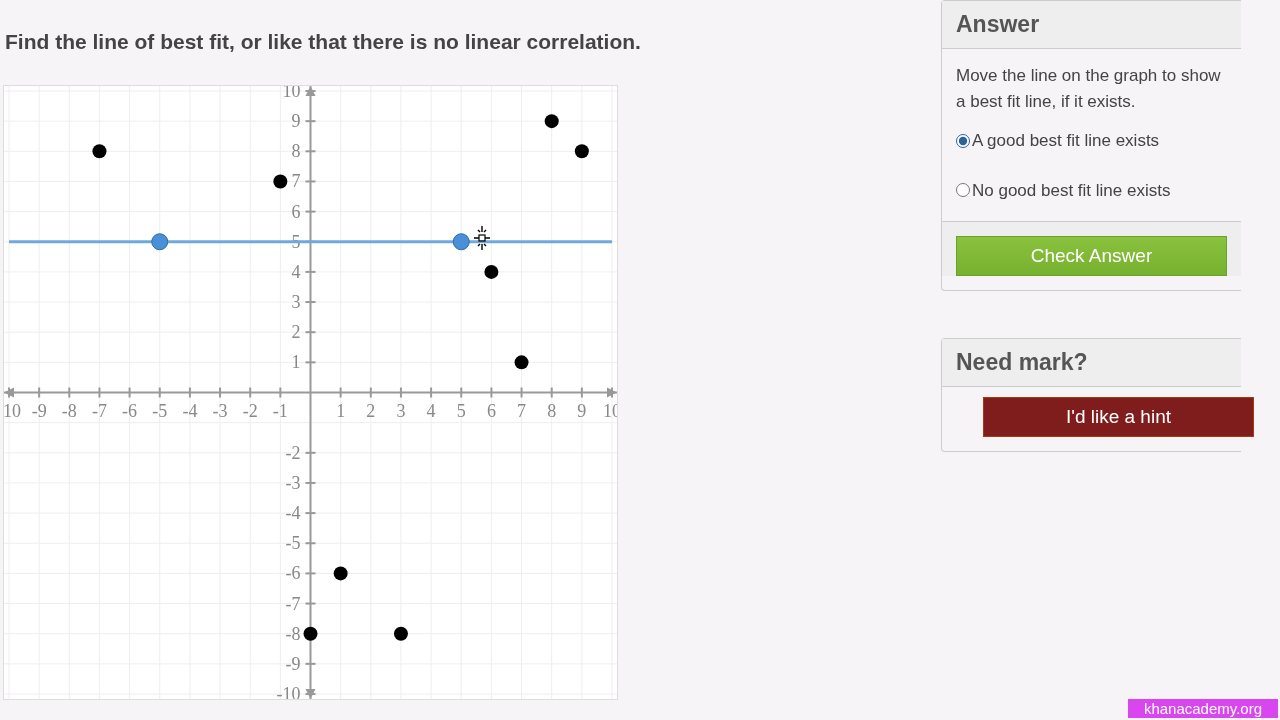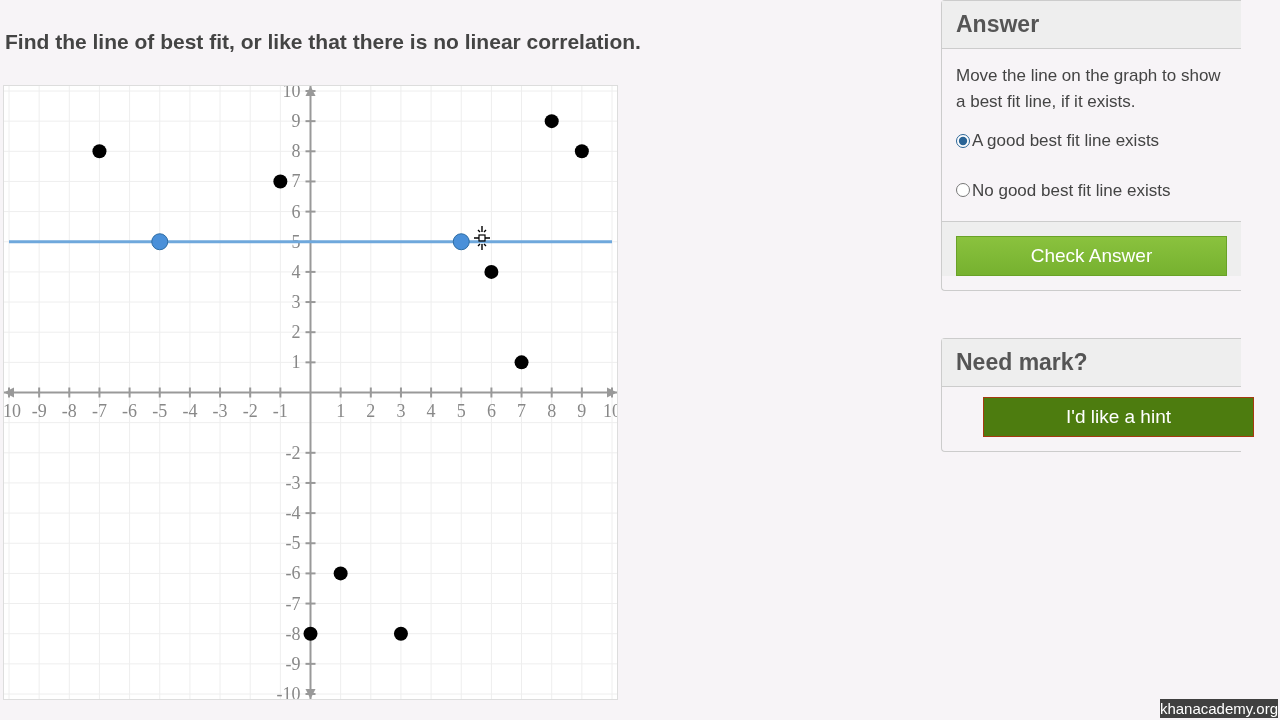--- a/index.html
+++ b/index.html
@@ -56,35 +56,35 @@
     color: #fff;
     text-align: center;
     line-height: 38px;
     cursor: pointer;
   }
   .btn-green {
     background: linear-gradient(#8ac23e, #76b12f);
     border: 1px solid #69a227;
   }
   .btn-orange {
-    background: #4d7c0f;
+    background: #7f1d1d;
     border: 1px solid #a53a10;
     margin-left: 41px;
   }
   .action-bar {
     border-top: 1px solid #ccc;
     background: #eee;
     padding-top: 8px;
   }
   .watermark {
     position: absolute;
     right: 2px; bottom: 2px;
-    background: #404040; color: #fff;
+    background: #d946ef; color: #fff;
     font-size: 15px;
-    padding: 1px 0;
+    padding: 1px 16px;
   }
   .cursor {
     position: absolute;
     left: 473px; top: 225px;
     width: 18px; height: 26px;
     pointer-events: none;
   }
 </style>
 </head>
 <body>

